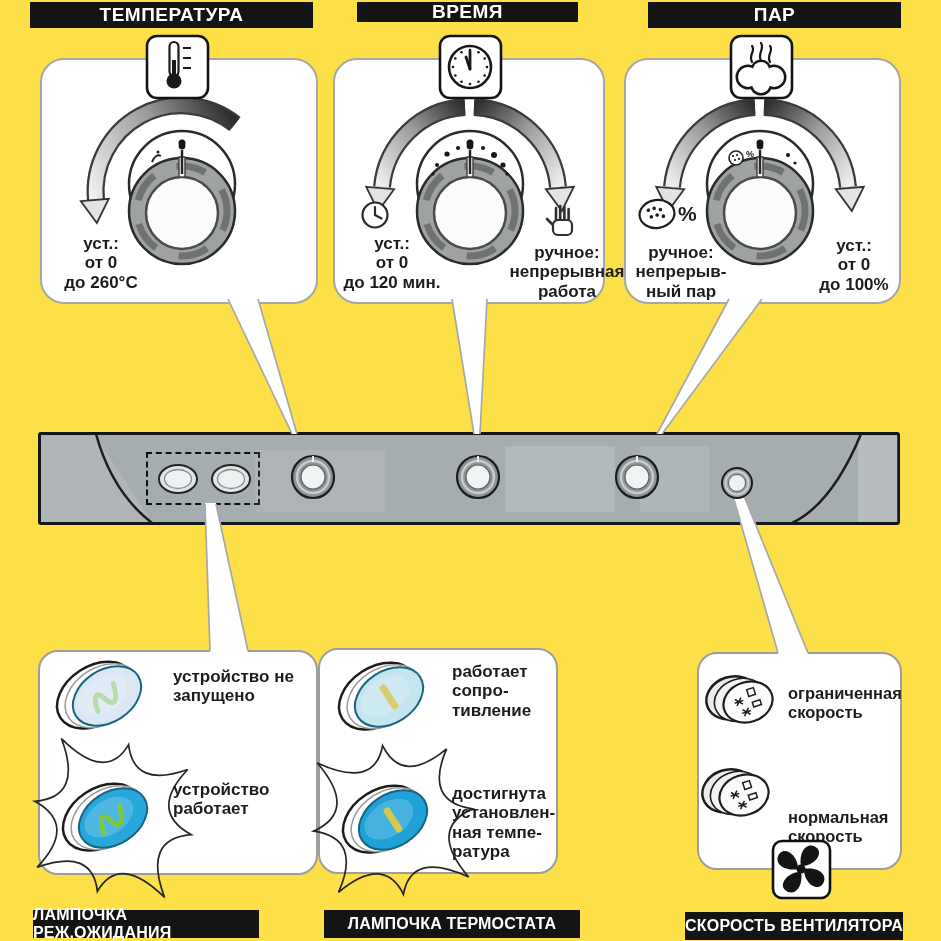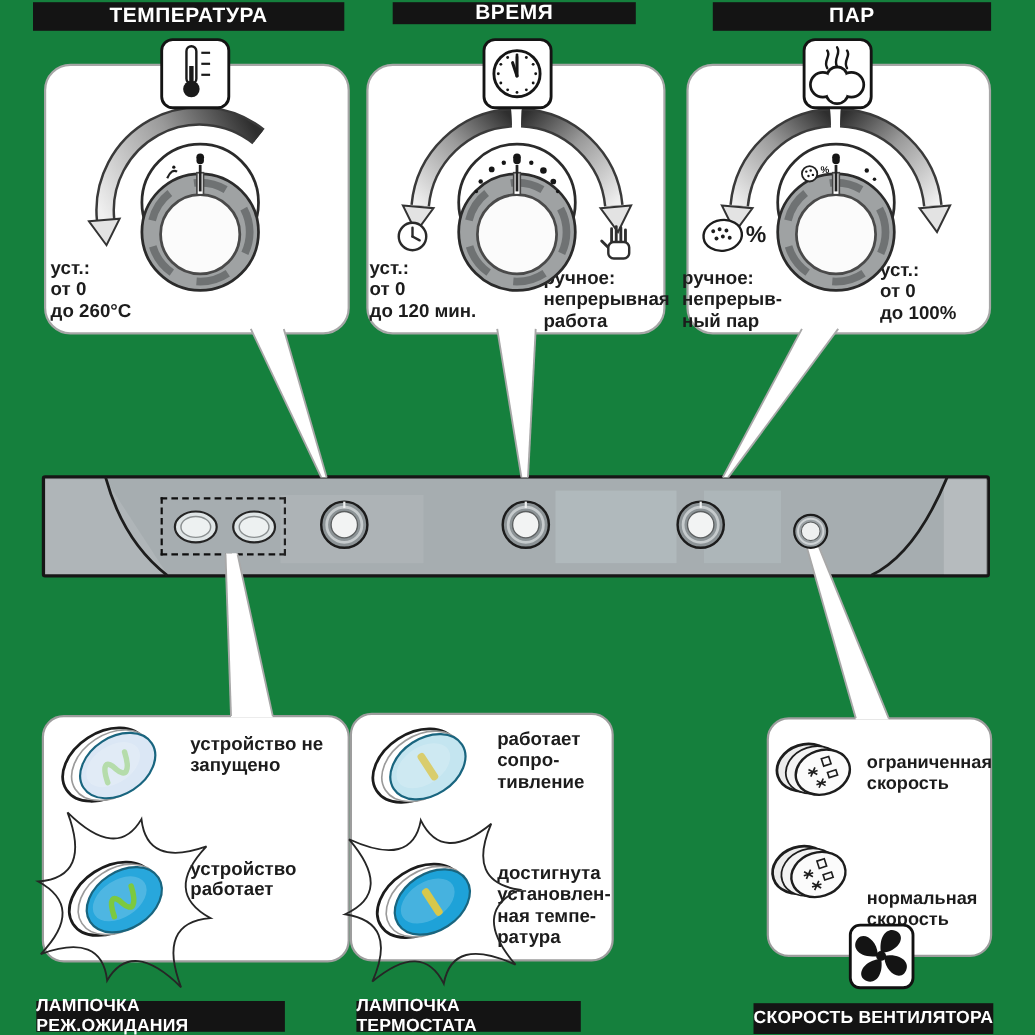--- a/index.html
+++ b/index.html
@@ -1,28 +1,28 @@
 <!DOCTYPE html>
 <html><head>
 <meta charset="utf-8">
 <style>
   html,body{margin:0;padding:0;background:#fff;}
-  .wrap{position:relative;width:941px;height:941px;background:#15803d;overflow:hidden;
+  .wrap{position:relative;width:941px;height:941px;background:#fde047;overflow:hidden;
         font-family:"Liberation Sans","DejaVu Sans",sans-serif;color:#1c1c1c;}
   .bar{position:absolute;background:#141414;color:#fff;display:flex;align-items:center;
        justify-content:center;font-weight:700;font-size:19px;letter-spacing:.5px;}
   .bar.small{font-size:16px;letter-spacing:.2px;}
   .rbox{position:absolute;border:2px solid #a6a6a6;border-radius:24px;background:#fff;box-sizing:border-box;}
   .rbox.bottom{border-radius:20px;border-color:#9d9d9d;}
   .strip{position:absolute;left:38px;top:432px;width:862px;height:93px;background:#a6adb0;
          border:3px solid #161616;border-radius:3px;box-sizing:border-box;}
   .dashedbox{position:absolute;left:146px;top:452px;width:114px;height:53px;
          border:2.5px dashed #0f0f0f;box-sizing:border-box;}
   .lbl{position:absolute;font-weight:700;font-size:17px;line-height:1.14;white-space:pre-line;}
-  .lbl.c{}
+  .lbl.c{text-align:center;}
   .lbl.pct{font-size:21px;}
   svg.overlay{position:absolute;left:0;top:0;}
 </style>
 </head>
 <body>
 
 <div class="wrap">
 
   <div class="bar" style="left:30px;top:2px;width:283px;height:26px">ТЕМПЕРАТУРА</div>
   <div class="bar" style="left:357px;top:2px;width:221px;height:20px">ВРЕМЯ</div>
@@ -66,21 +66,21 @@
   <div class="lbl" style="left:452px;top:784px;width:116px">достигнута
 установлен-
 ная темпе-
 ратура</div>
   <div class="lbl" style="left:788px;top:684px;width:112px;font-size:16.5px">ограниченная
 скорость</div>
   <div class="lbl" style="left:788px;top:808px;width:112px;font-size:16.5px">нормальная
 скорость</div>
 
   <div class="bar small" style="left:33px;top:910px;width:226px;height:28px">ЛАМПОЧКА РЕЖ.ОЖИДАНИЯ</div>
-  <div class="bar small" style="left:324px;top:910px;width:204px;height:28px">ЛАМПОЧКА ТЕРМОСТАТА</div>
+  <div class="bar small" style="left:324px;top:910px;width:256px;height:28px">ЛАМПОЧКА ТЕРМОСТАТА</div>
   <div class="bar small" style="left:685px;top:912px;width:218px;height:28px">СКОРОСТЬ ВЕНТИЛЯТОРА</div>
 
   <svg class="overlay" width="941" height="941" viewBox="0 0 941 941">
     <defs>
       <linearGradient id="ag1" gradientUnits="userSpaceOnUse" x1="235" y1="124" x2="96" y2="200">
         <stop offset="0" stop-color="#2e2e2e"></stop>
           <stop offset="0.45" stop-color="#9a9a9a"></stop>
           <stop offset="1" stop-color="#efefef"></stop>
       </linearGradient>
       <linearGradient id="ag2" gradientUnits="userSpaceOnUse" x1="465" y1="107" x2="382" y2="187">

